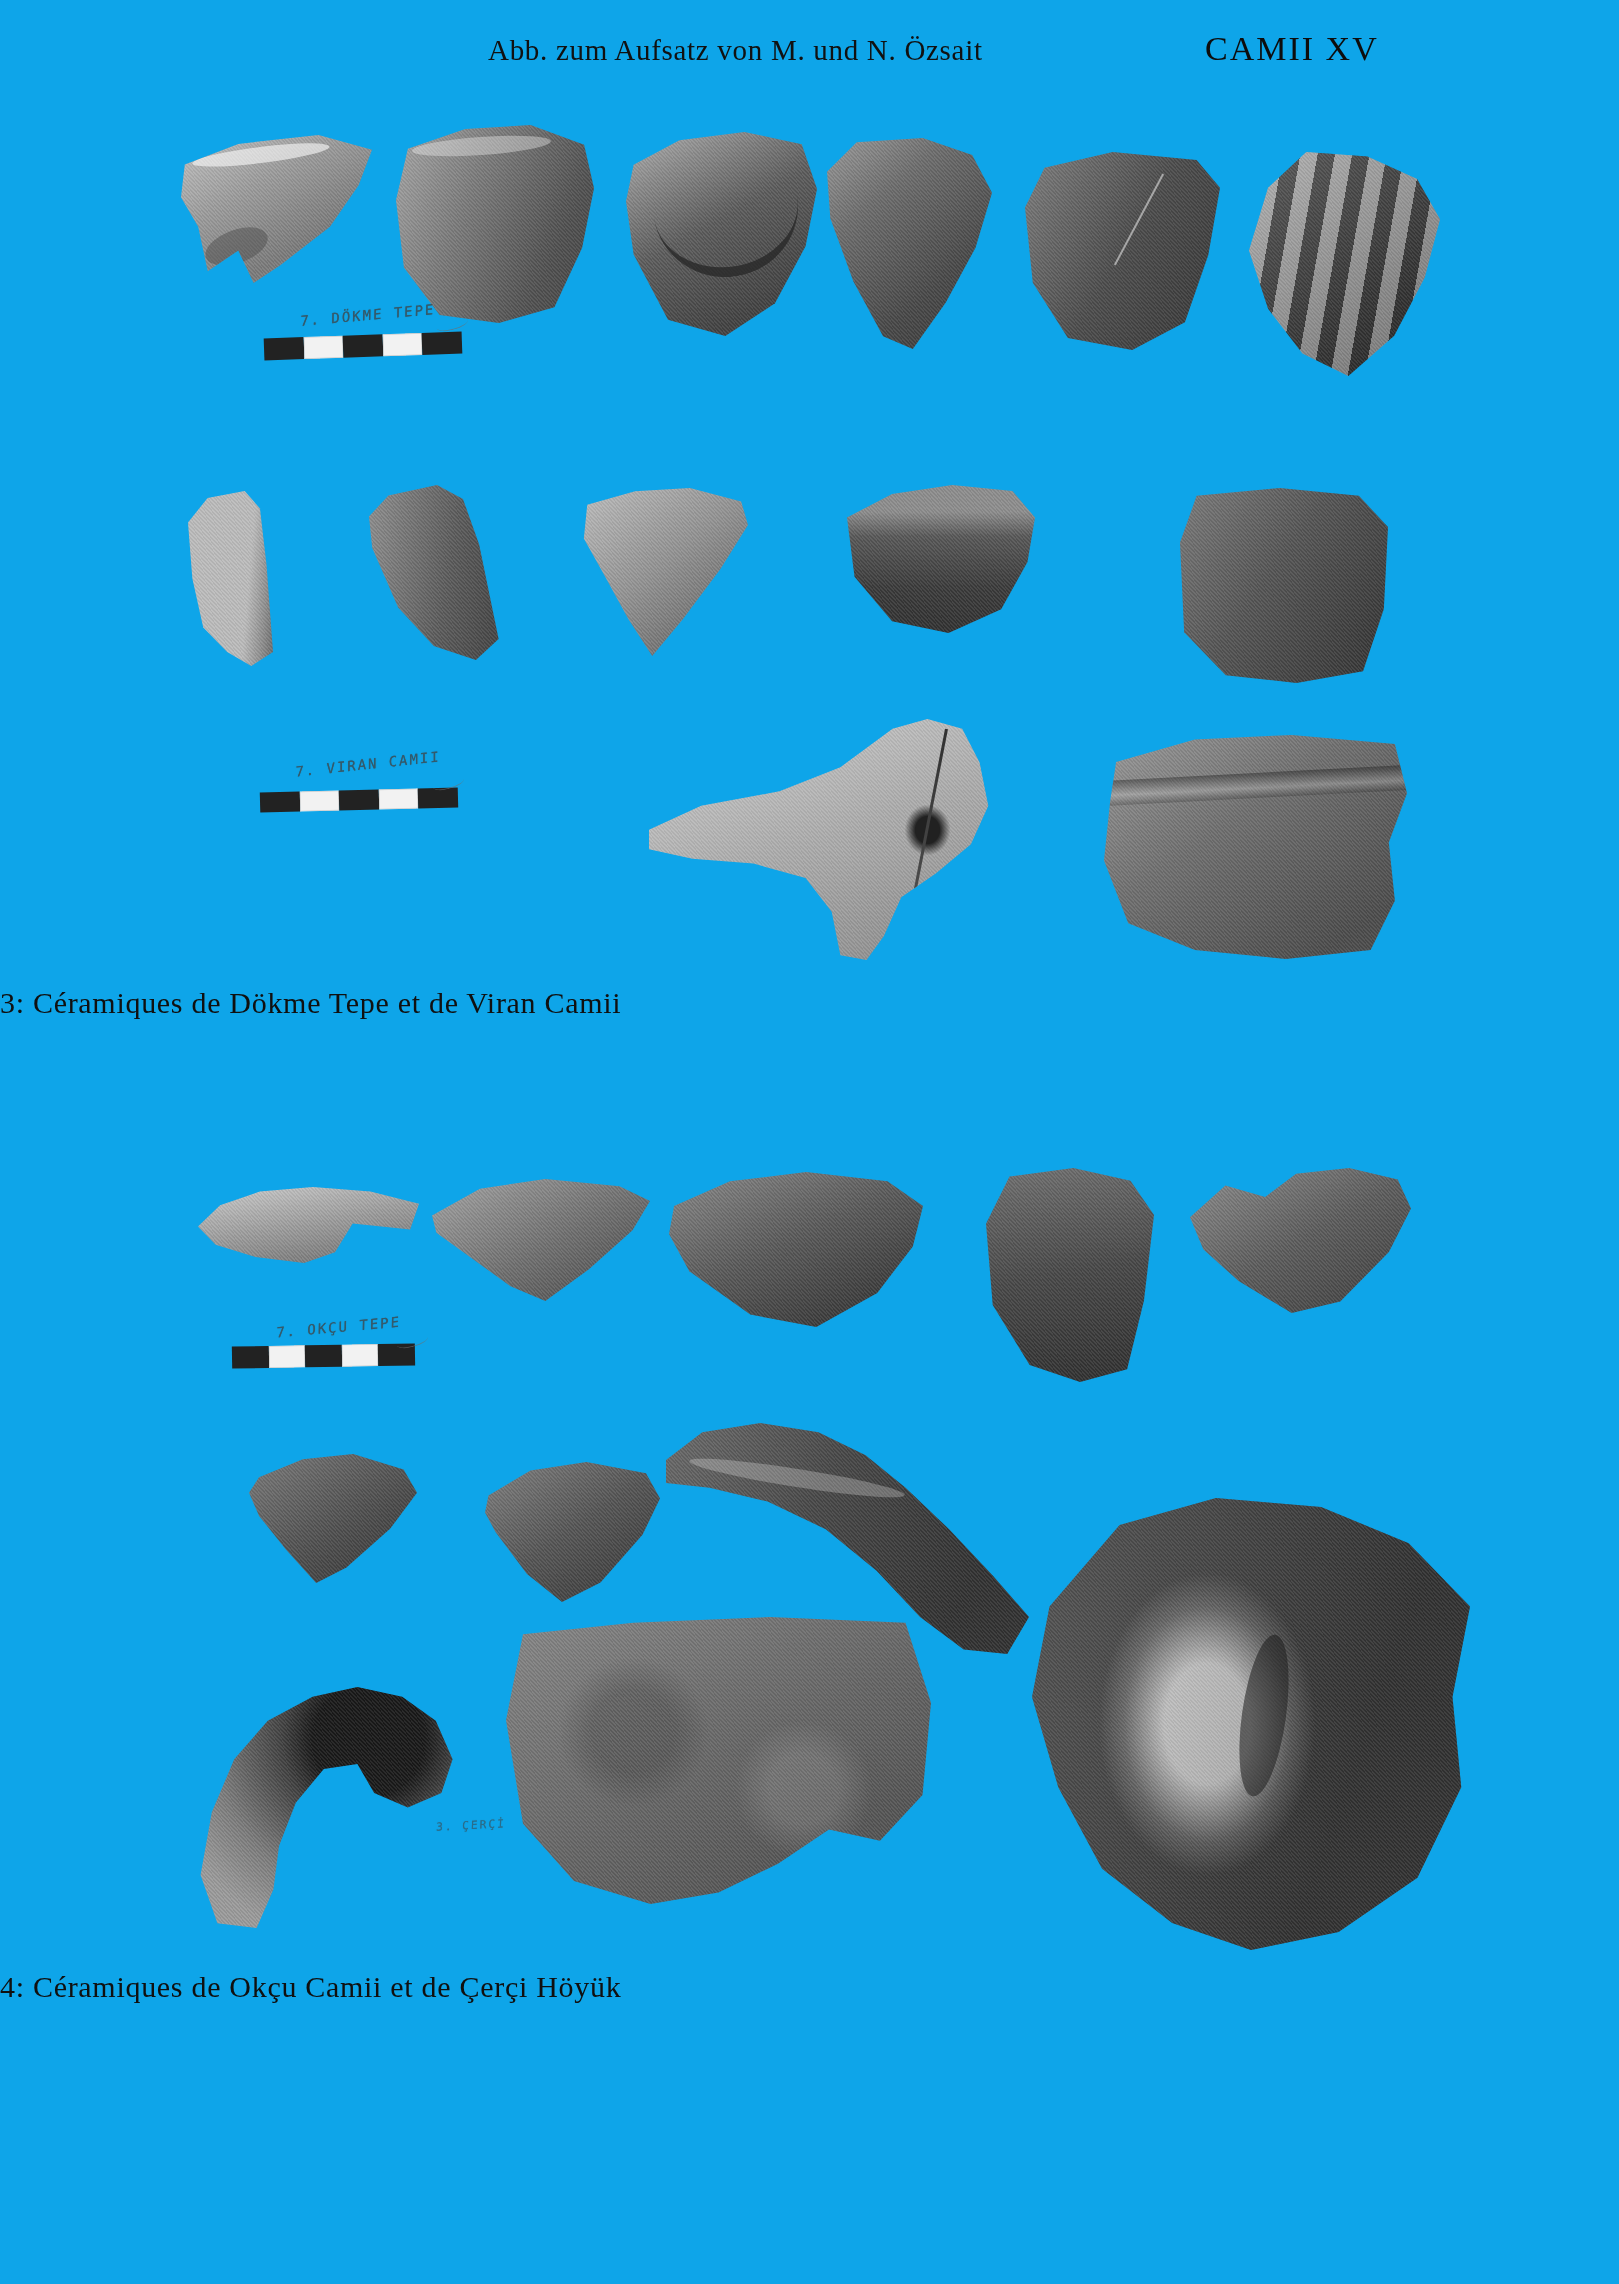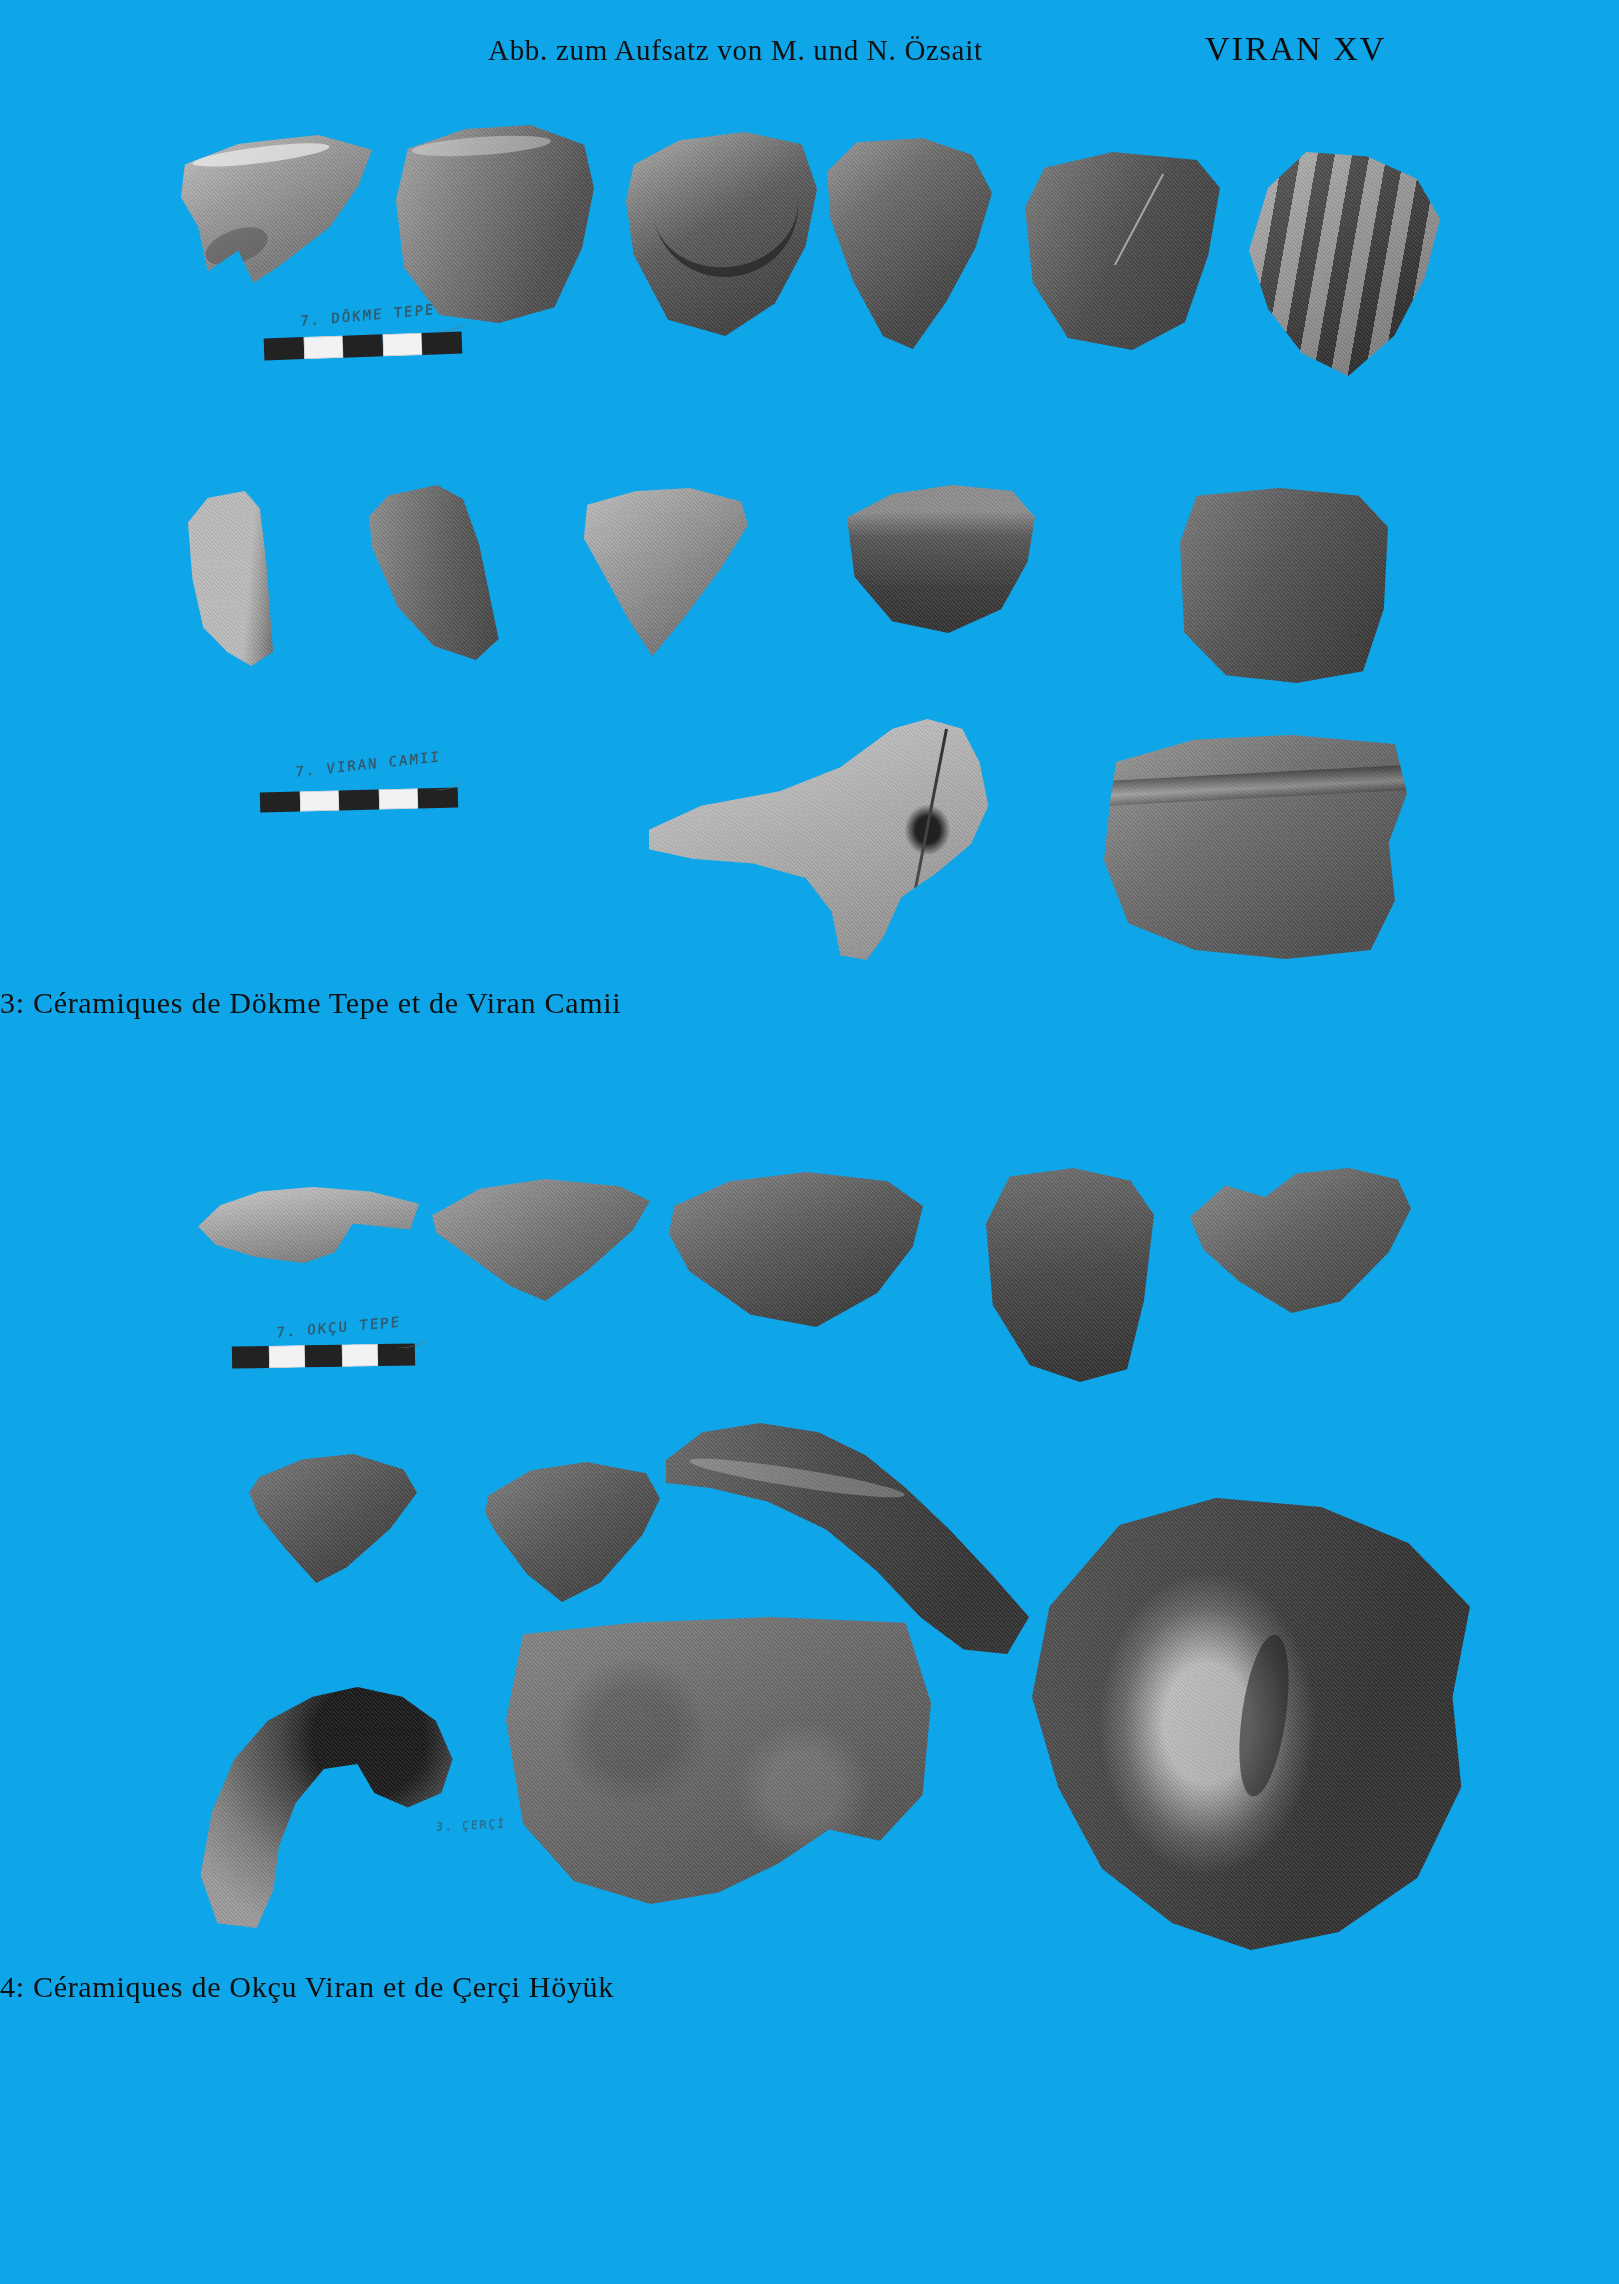--- a/index.html
+++ b/index.html
@@ -174,21 +174,21 @@
   .q1{left:436px;top:318px;}
   .q2{left:432px;top:777px;}
   .q3{left:396px;top:1335px;}
 </style>
 </head>
 <body>
 
 <div class="page">
 
   <div class="hdr-note">Abb. zum Aufsatz von M. und N. Özsait</div>
-  <div class="hdr-plate">VIRAN XV</div>
+  <div class="hdr-plate">CAMII XV</div>
 
   <div class="photo">
 
     <div class="sherd s1"></div>
     <div class="sherd s2"></div>
     <div class="sherd s3"></div>
     <div class="sherd s4"></div>
     <div class="sherd s5"></div>
     <div class="sherd s6"></div>
 
@@ -246,16 +246,16 @@
     <div class="sherd w2"></div>
     <div class="sherd w3"></div>
 
     <div class="sherd x1"></div>
     <div class="sherd x2"></div>
     <div class="sherd x3"></div>
 
     <div class="placard p4">3. ÇERÇİ</div>
   </div>
 
-  <div class="fig-caption cap4">4: Céramiques de Okçu Viran et de Çerçi Höyük</div>
+  <div class="fig-caption cap4">4: Céramiques de Okçu Camii et de Çerçi Höyük</div>
 
 </div>
 
 
 </body></html>

